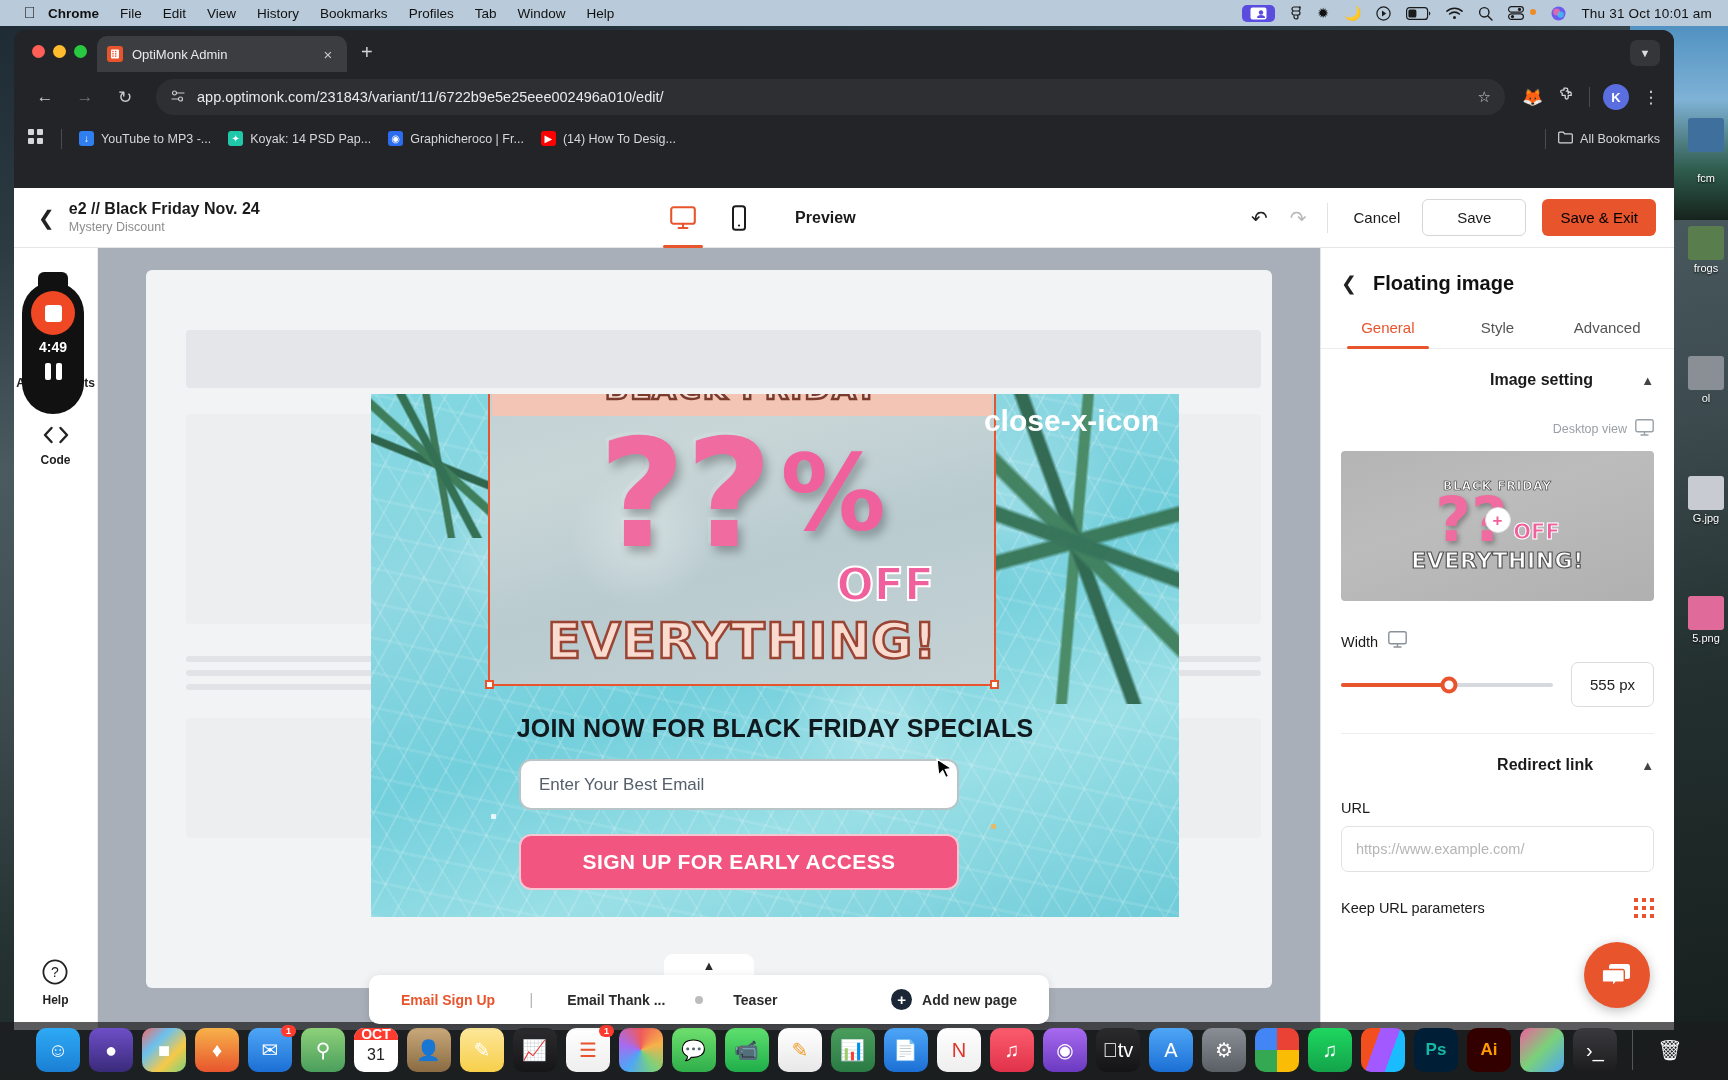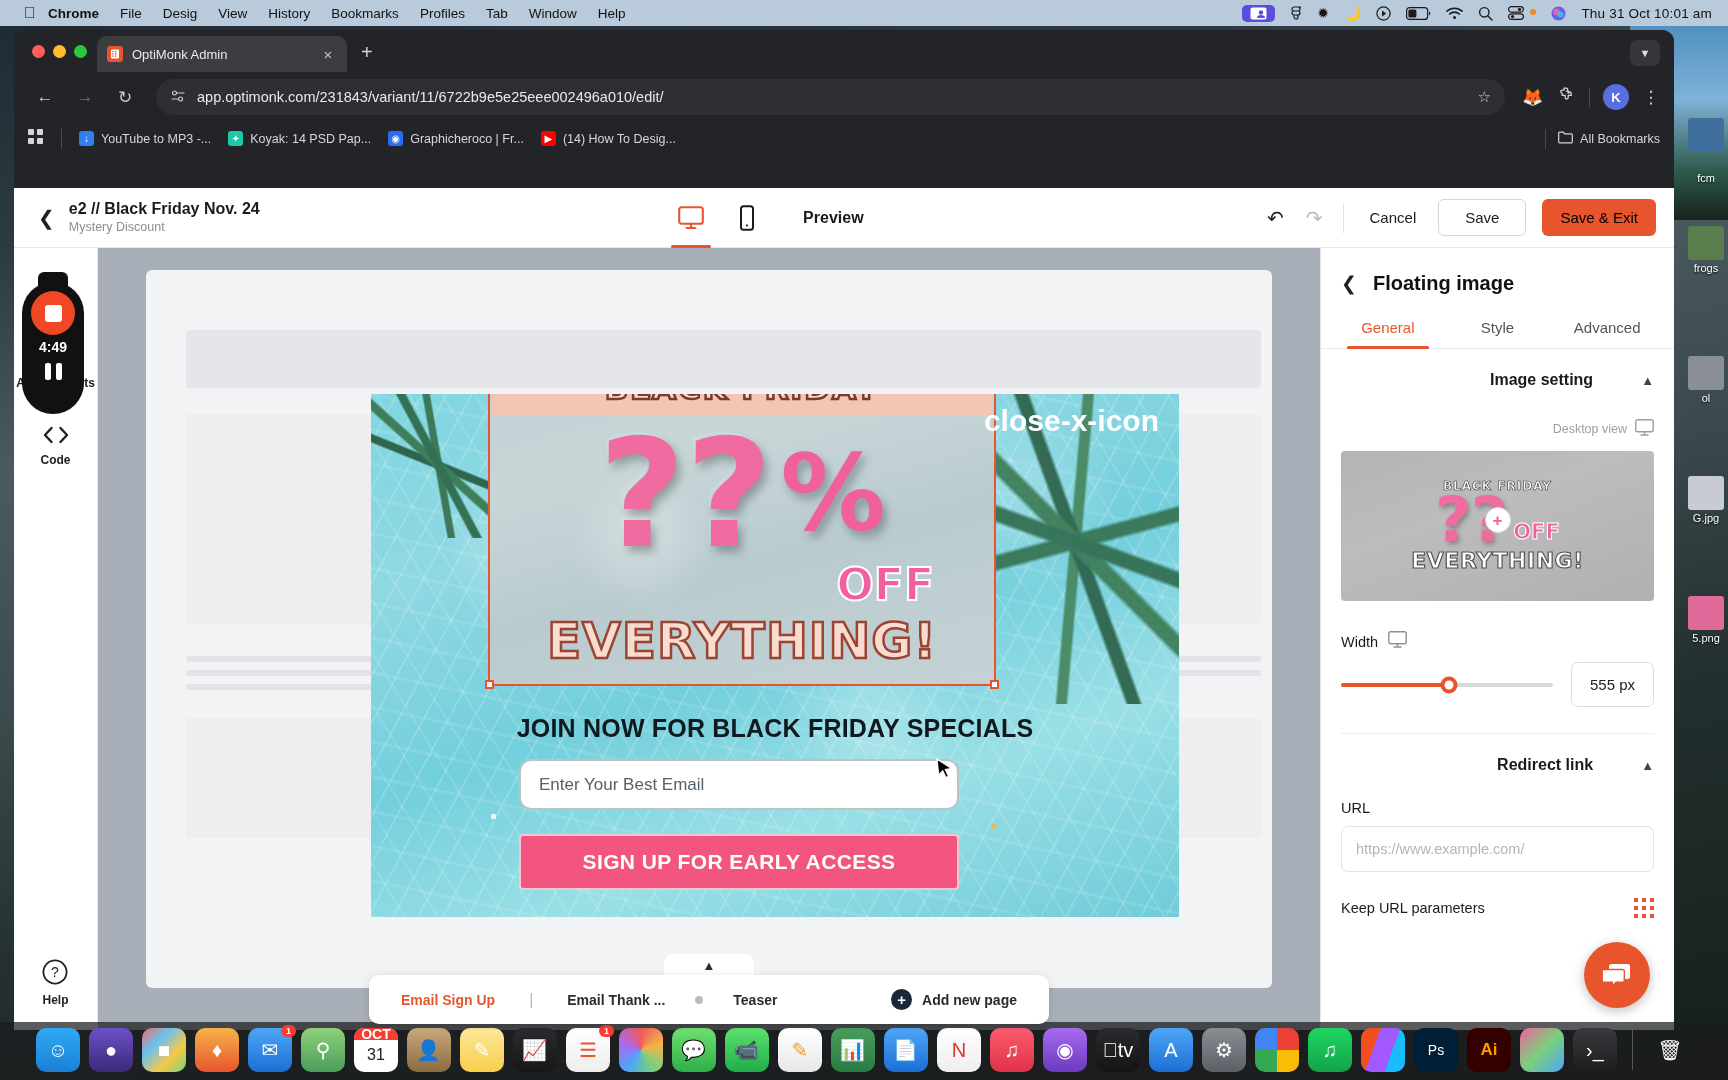--- a/index.html
+++ b/index.html
@@ -97,21 +97,21 @@
   .hdr-sub { font-size:12.5px; color:#8d8d8d; line-height:1.3;}
   .hdr-center { margin-left:auto; display:flex; align-items:center; gap:0px; }
   .dev-btn { width:56px;height:60px; display:flex; align-items:center; justify-content:center; position:relative;}
   .dev-btn.active::after { content:""; position:absolute; left:8px; right:8px; bottom:0; height:3px; background:#e8552d; border-radius:2px;}
   .preview-txt { font-size:16px; font-weight:bold; color:#1b1b1b; margin-left:28px;}
   .hdr-right { margin-left:auto; display:flex; align-items:center; gap:16px;}
   .undo-redo { display:flex; gap:22px; align-items:center; font-size:20px; color:#222;}
   .undo-redo .dim { color:#b9b9b9; }
   .sep-v { width:1px;height:30px;background:#e2e2e2; margin:0 4px;}
   .btn-text { font-size:15px; color:#1b1b1b; padding:0 6px;}
-  .btn-outline { font-size:15px; color:#1b1b1b; border:1px solid #d5d5d5; border-radius:6px; padding:9px 26px; background:#fff;}
+  .btn-outline { font-size:15px; color:#1b1b1b; border:1px solid #d5d5d5; border-radius:6px; padding:9px 34px; background:#fff;}
   .btn-primary { font-size:15px; color:#000000; background:#e8552d; border-radius:6px; padding:10px 18px; font-weight:500;}
 
   .app-body { flex:1; display:flex; min-height:0; }
 
   
   .rail { width:84px; background:#fff; border-right:1px solid #ececec; display:flex; flex-direction:column; align-items:center; padding-top:16px; position:relative; flex-shrink:0;}
   .rail-item { display:flex; flex-direction:column; align-items:center; gap:5px; margin-bottom:34px; color:#222; }
   .rail-label { font-size:12px; font-weight:bold; text-align:center; line-height:1.15;}
   .rail-spacer { flex:1; }
   .rail-help { margin-bottom:22px; }
@@ -191,21 +191,21 @@
     position:absolute; left:0; right:0; top:320px; text-align:center;
     font-size:25px; font-weight:900; color:#10191d; letter-spacing:.2px; z-index:12;
   }
   .email-input {
     position:absolute; left:148px; top:365px; width:440px; height:51px;
     background:#fff; border:2px solid #b9c4c7; border-radius:12px;
     display:flex; align-items:center; padding:0 18px; color:#55606b; font-size:17px; z-index:12;
   }
   .signup-btn {
     position:absolute; left:148px; top:440px; width:440px; height:56px;
-    background:#f4traits; background:#f2557f; border:2px solid #f7c6d3; border-radius:4px;
+    background:#f4traits; background:#f2557f; border:2px solid #f7c6d3; border-radius:12px;
     display:flex; align-items:center; justify-content:center;
     color:#fff; font-size:21px; font-weight:900; letter-spacing:.4px; z-index:12;
   }
   .confetti { position:absolute; width:5px;height:5px; border-radius:1px; opacity:.8;}
 
   
   .pagebar-wrap { position:absolute; left:50%; transform:translateX(-50%); bottom:6px; z-index:30;}
   .pagebar-caret {
     width:90px;height:22px;background:#fff; border-radius:9px 9px 0 0; margin:0 auto;
     display:flex;align-items:center;justify-content:center; font-size:13px; color:#2b2b2b;
@@ -338,21 +338,21 @@
     <div class="file-item" style="top:570px;">
       <div class="file-thumb" style="background:#e06b9a;"></div>
       <div class="file-name">5.png</div>
     </div>
   </div>
 
   <div class="menubar">
     <span class="apple"></span>
     <span class="mi bold">Chrome</span>
     <span class="mi">File</span>
-    <span class="mi">Desig</span>
+    <span class="mi">Edit</span>
     <span class="mi">View</span>
     <span class="mi">History</span>
     <span class="mi">Bookmarks</span>
     <span class="mi">Profiles</span>
     <span class="mi">Tab</span>
     <span class="mi">Window</span>
     <span class="mi">Help</span>
     <div class="right">
       <span class="mb-badge">
         <svg width="17" height="13" viewBox="0 0 17 13">
@@ -774,21 +774,21 @@
     <span class="dock-ico" style="background:linear-gradient(180deg,#4ea6f7,#1b6fd4);">📄</span>
     <span class="dock-ico" style="background:linear-gradient(180deg,#fff,#eee); color:#e0352b;">N</span>
     <span class="dock-ico" style="background:linear-gradient(180deg,#fc5c6e,#e0324a);">♫</span>
     <span class="dock-ico" style="background:linear-gradient(180deg,#a86af0,#6a3ac0);">◉</span>
     <span class="dock-ico" style="background:linear-gradient(180deg,#2b2b2e,#141416);">tv</span>
     <span class="dock-ico" style="background:linear-gradient(180deg,#4ea6f7,#1b6fd4);">A</span>
     <span class="dock-ico" style="background:linear-gradient(180deg,#8a8f96,#5a5f66);">⚙</span>
     <span class="dock-ico" style="background:conic-gradient(#ea4335 0 25%, #fbbc05 25% 50%, #34a853 50% 75%, #4285f4 75%);"></span>
     <span class="dock-ico" style="background:linear-gradient(180deg,#1ed760,#13a34a);">♫</span>
     <span class="dock-ico" style="background:linear-gradient(110deg,#f24e1e 0 33%, #a259ff 33% 66%, #1abcfe 66%);"></span>
-    <span class="dock-ico" style="background:#001e36; color:#ffffff; font-size:14px; font-weight:normal;">Ps</span>
+    <span class="dock-ico" style="background:#001e36; color:#14b8a6; font-size:17px; font-weight:bold;">Ps</span>
     <span class="dock-ico" style="background:#330000; color:#ff9a00; font-size:17px; font-weight:bold;">Ai</span>
     <span class="dock-ico" style="background:linear-gradient(135deg,#f0609c,#7ad17a,#4ea6f7);"></span>
     <span class="dock-ico" style="background:linear-gradient(180deg,#3a3a3e,#1c1c1e);">›_</span>
     <span class="dock-sep"></span>
     <span class="dock-ico" style="background:transparent;">🗑</span>
   </div>
 
 </div>
 
 </body></html>

